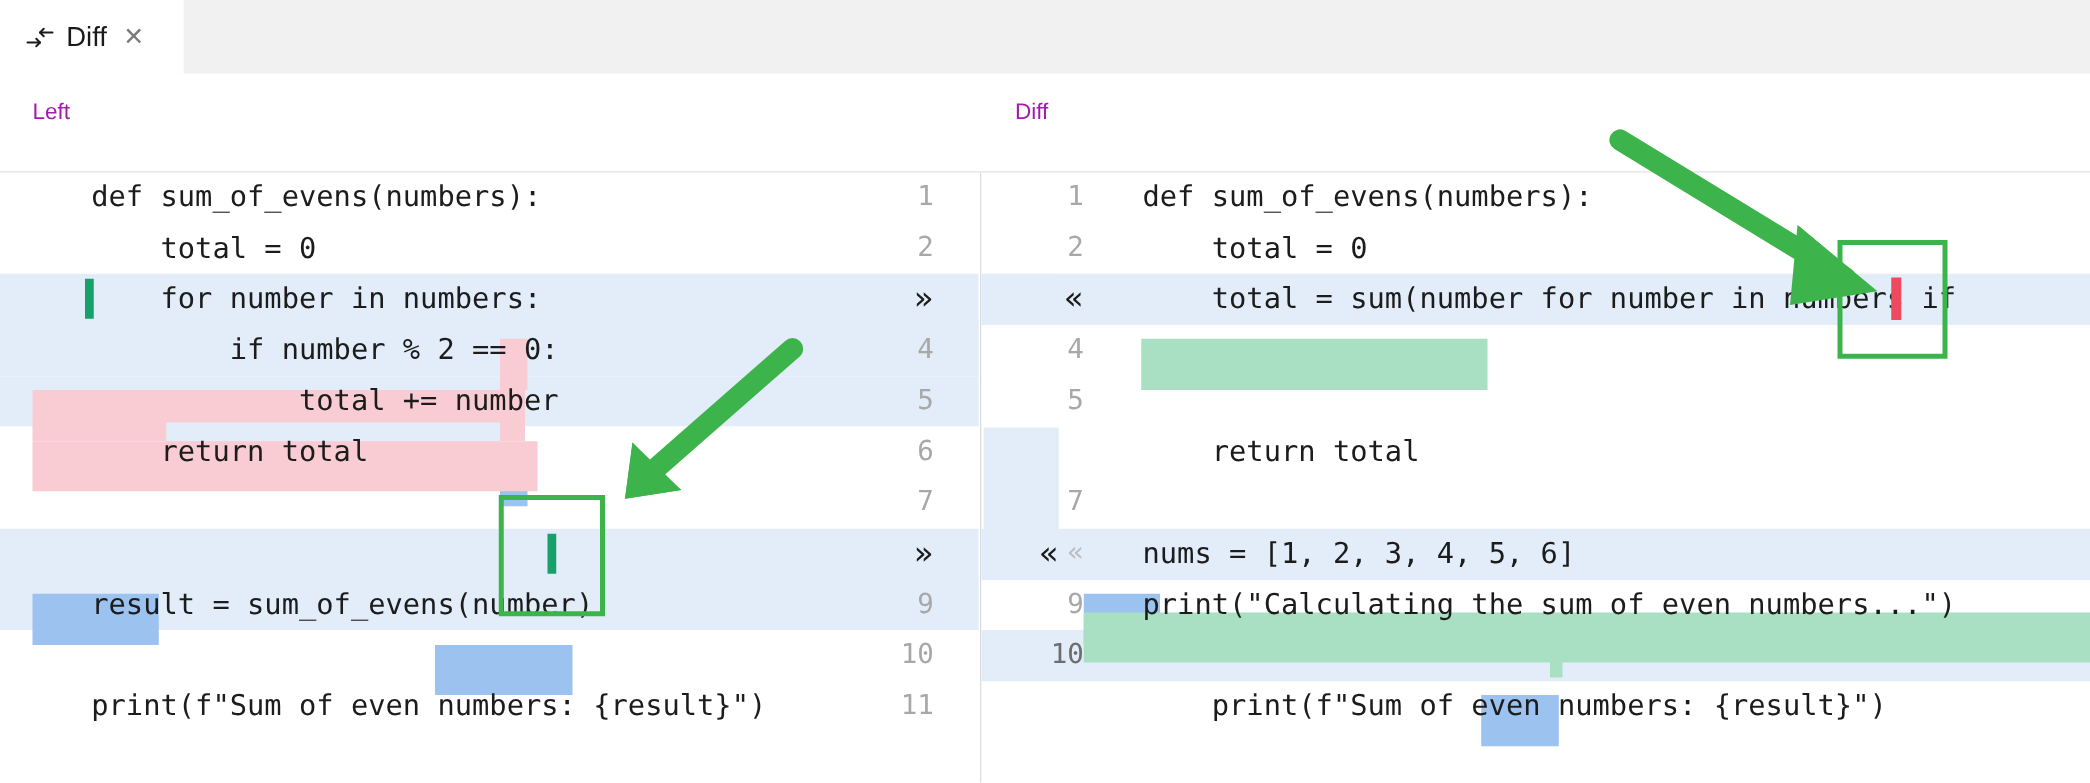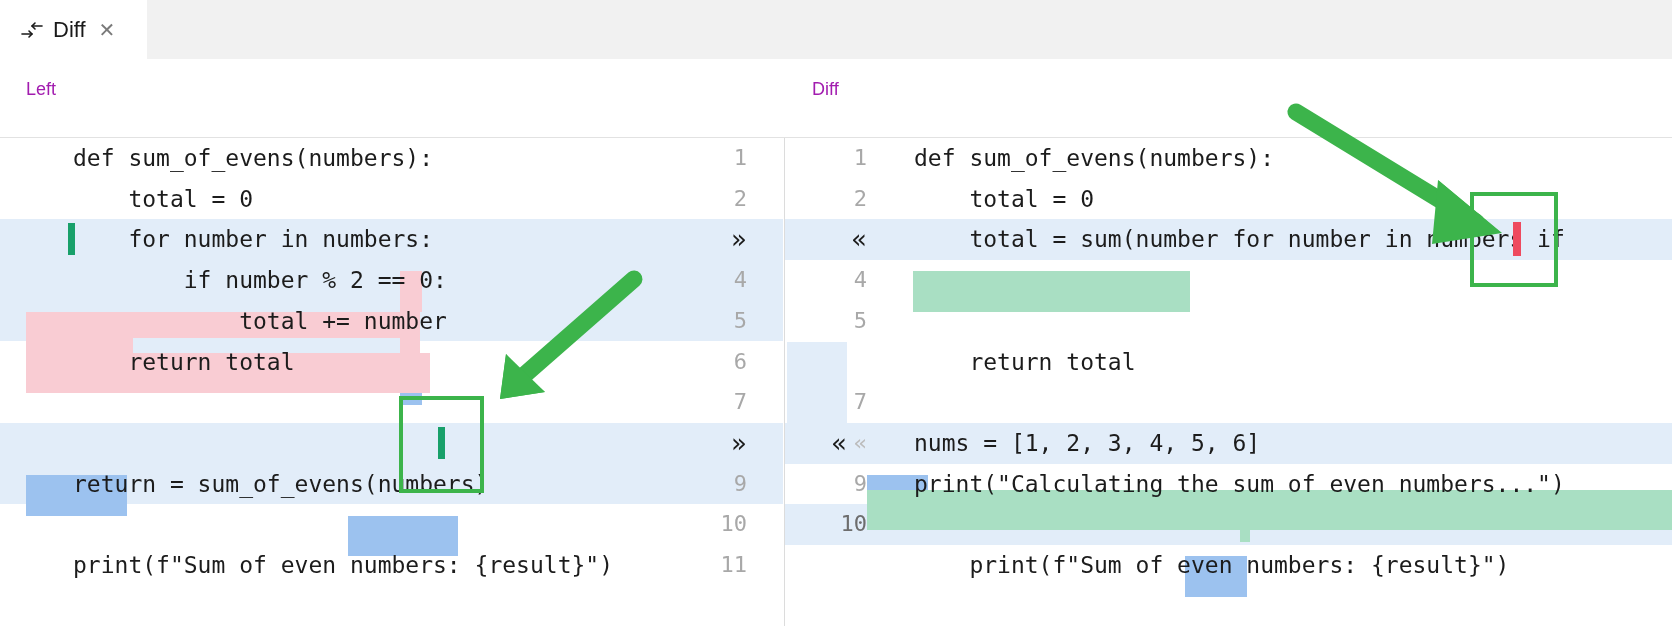--- a/index.html
+++ b/index.html
@@ -224,21 +224,21 @@
     <div class="row changed" style="position:absolute;top:284.9px;">
       <span class="bgfill"></span>
       <span class="hl word-blue" style="left:26px;width:101px;"></span>
       <span class="caret" style="left:438px;"></span>
       <span class="chev">»</span>
     </div>
 
     <div class="row changed" style="position:absolute;top:325.6px;">
       <span class="bgfill"></span>
       <span class="hl word-blue" style="left:348px;width:110px;"></span>
-      <span class="code">return = sum_of_evens(numbers)</span>
+      <span class="code">result = sum_of_evens(number)</span>
       <span class="gutter">9</span>
     </div>
 
     <div class="row" style="position:absolute;top:366.3px;">
       <span class="code"></span>
       <span class="gutter">10</span>
     </div>
 
     <div class="row" style="position:absolute;top:407px;">
       <span class="code">print(f"Sum of even numbers: {result}")</span>

